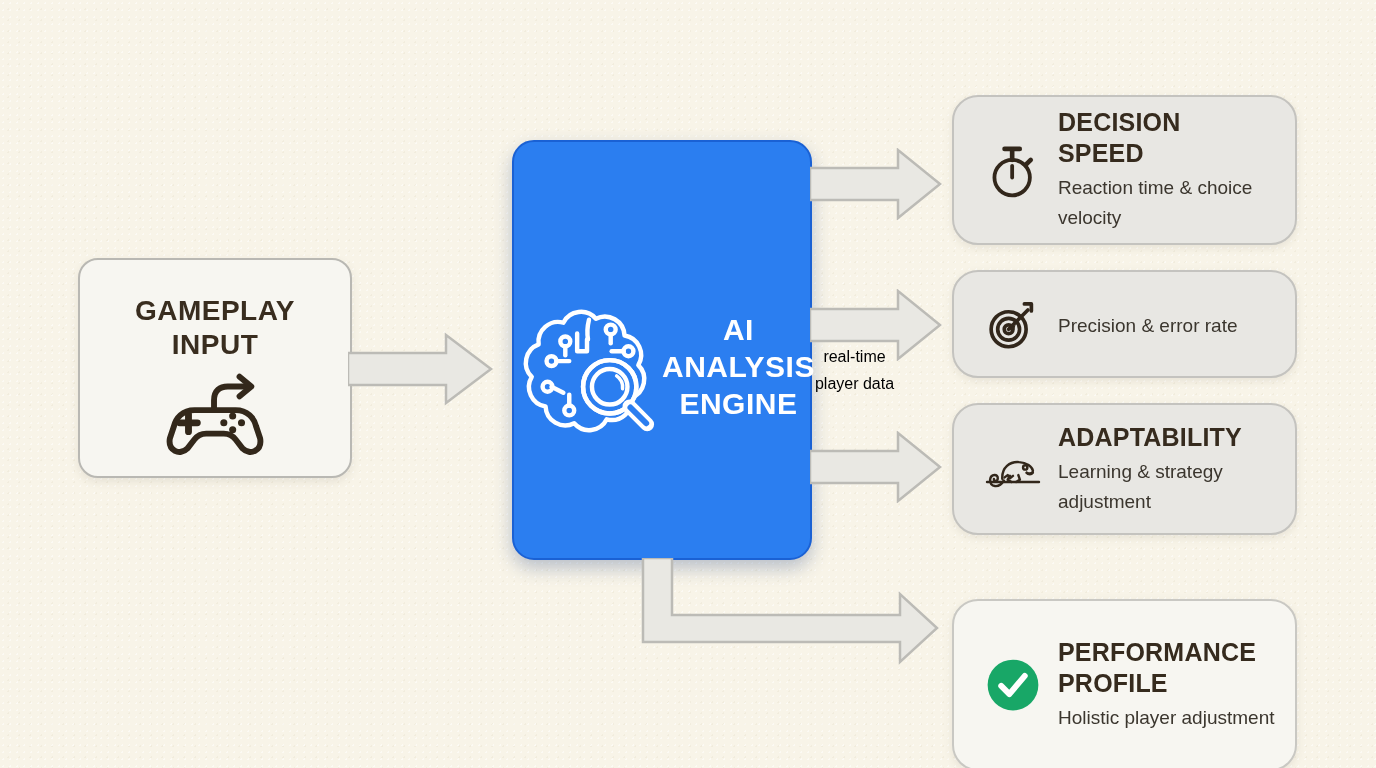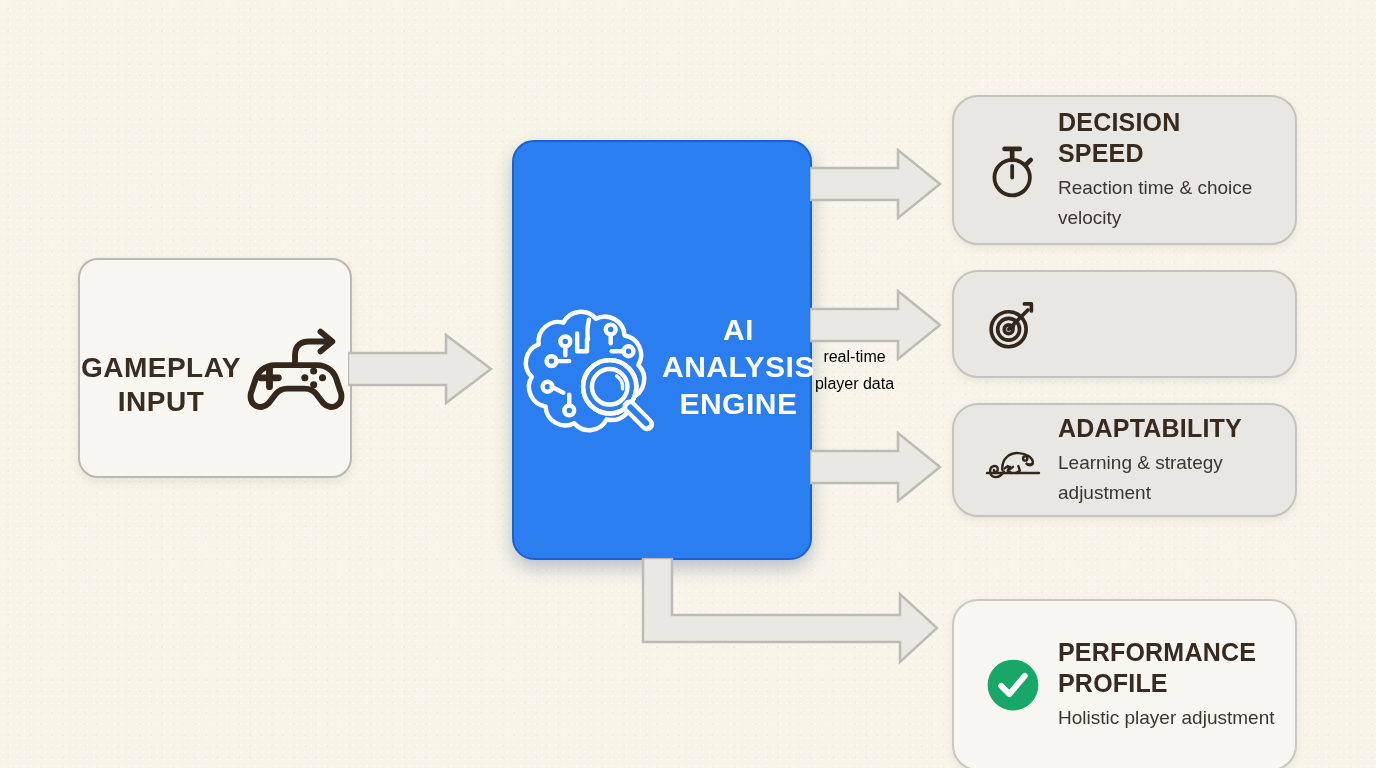--- a/index.html
+++ b/index.html
@@ -11,21 +11,21 @@
                      radial-gradient(rgba(222,214,190,.25) 1px, transparent 1px);
     background-size:7px 7px, 11px 11px;
     background-position:0 0, 3px 4px;
   }
   .node{position:absolute; box-sizing:border-box;}
   
   .input-box{
     left:78px; top:258px; width:274px; height:220px;
     background:#f7f6f1; border:2px solid #b9b8b3; border-radius:20px;
     box-shadow:0 4px 10px rgba(90,80,60,.10);
-    display:flex; flex-direction:row; align-items:center; text-align:center;
+    display:flex; flex-direction:column; align-items:center; text-align:center;
   }
   .input-title{
     margin-top:34px; max-width:212px;
     font-size:28px; line-height:34px; font-weight:bold; color:#392d1f; letter-spacing:.5px;
   }
   .input-icon{margin-top:6px;}
   
   .engine-box{
     left:512px; top:140px; width:300px; height:420px;
     background:#2b7ef0; border:2px solid #1a61d4; border-radius:22px;
@@ -44,21 +44,21 @@
   
   .card{
     left:952px; width:345px;
     border-radius:26px; display:flex; align-items:center;
     padding-left:30px; box-shadow:0 3px 8px rgba(90,80,60,.10);
   }
   .card-gray{background:#e8e7e3; border:2px solid #c4c3bf;}
   .card-light{background:#f7f6f1; border:2px solid #c9c8c3;}
   .card-1{top:95px;  height:150px;}
   .card-2{top:270px; height:108px;}
-  .card-3{top:403px; height:114px;align-items:center;}
+  .card-3{top:403px; height:132px;align-items:center;}
   .card-4{top:560px; height:172px;margin-top:39px;}
   .card-icon{width:58px; flex:0 0 58px; display:flex; justify-content:center; align-items:center;}
   .card-text{margin-left:16px;}
   .card-title{
     font-size:25px; line-height:31px; font-weight:bold; color:#362b1e; max-width:198px; letter-spacing:.2px;
   }
   .card-subtitle{
     margin-top:4px; font-size:19px; line-height:30px; color:#3b362e; max-width:206px;
   }
   .card-4 .card-subtitle{max-width:252px;}
@@ -157,20 +157,21 @@
       <svg width="56" height="56" viewBox="0 0 64 64" fill="none" stroke="#32271b" stroke-width="4.2" stroke-linecap="round" stroke-linejoin="round">
         <circle cx="27" cy="38" r="20"></circle>
         <circle cx="27" cy="38" r="12.5"></circle>
         <circle cx="27" cy="38" r="5"></circle>
         <path d="M27,38 L49,16"></path>
         <path d="M45,9 L53,9 M53,9 L53,17"></path>
         <polygon points="27,38 35,33 32,41" fill="#32271b" stroke="none"></polygon>
       </svg>
     </div>
     <div class="card-text">
+      <div class="card-subtitle">Precision &amp; error rate</div>
     </div>
   </div>
 
   <div class="node card card-gray card-3">
     <div class="card-icon">
       <svg width="64" height="54" viewBox="0 0 76 62" fill="none" stroke="#32271b" stroke-width="3.2" stroke-linecap="round" stroke-linejoin="round">
         <path d="M4,48 H72"></path>
         <path d="M26,46 C20,57 7,55 8,45 C9,37 19,37 18,44 C17.5,47.5 12.5,47.5 13,44"></path>
         <path d="M24,44 C23,29 34,21 46,22 C56,22.5 63,28 64,33 C64.5,36.5 60,38 56,36"></path>
         <path d="M56,36 C58,38.5 62,38.5 64,36"></path>

